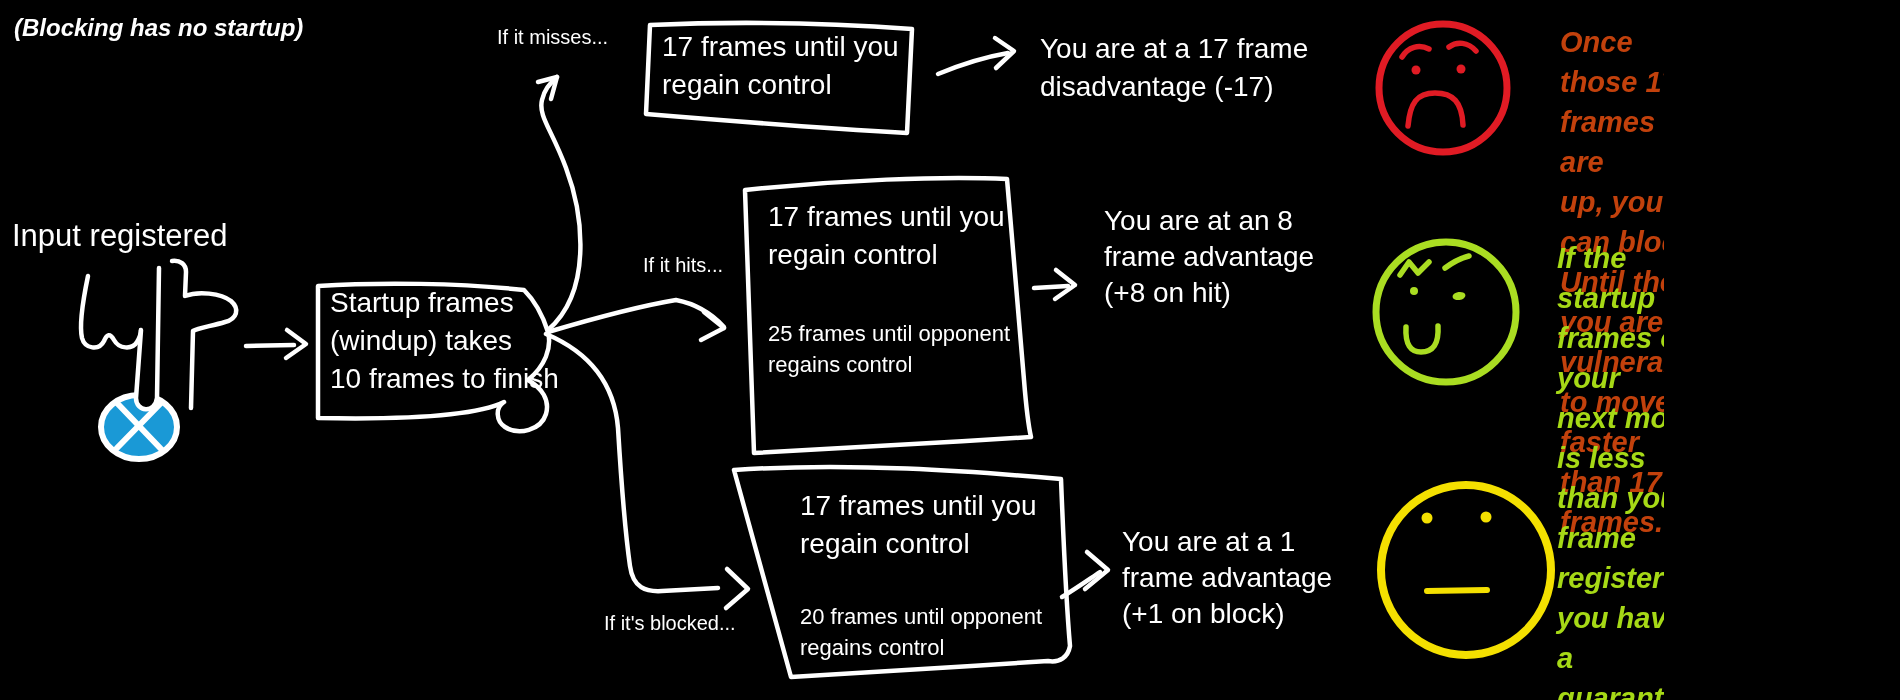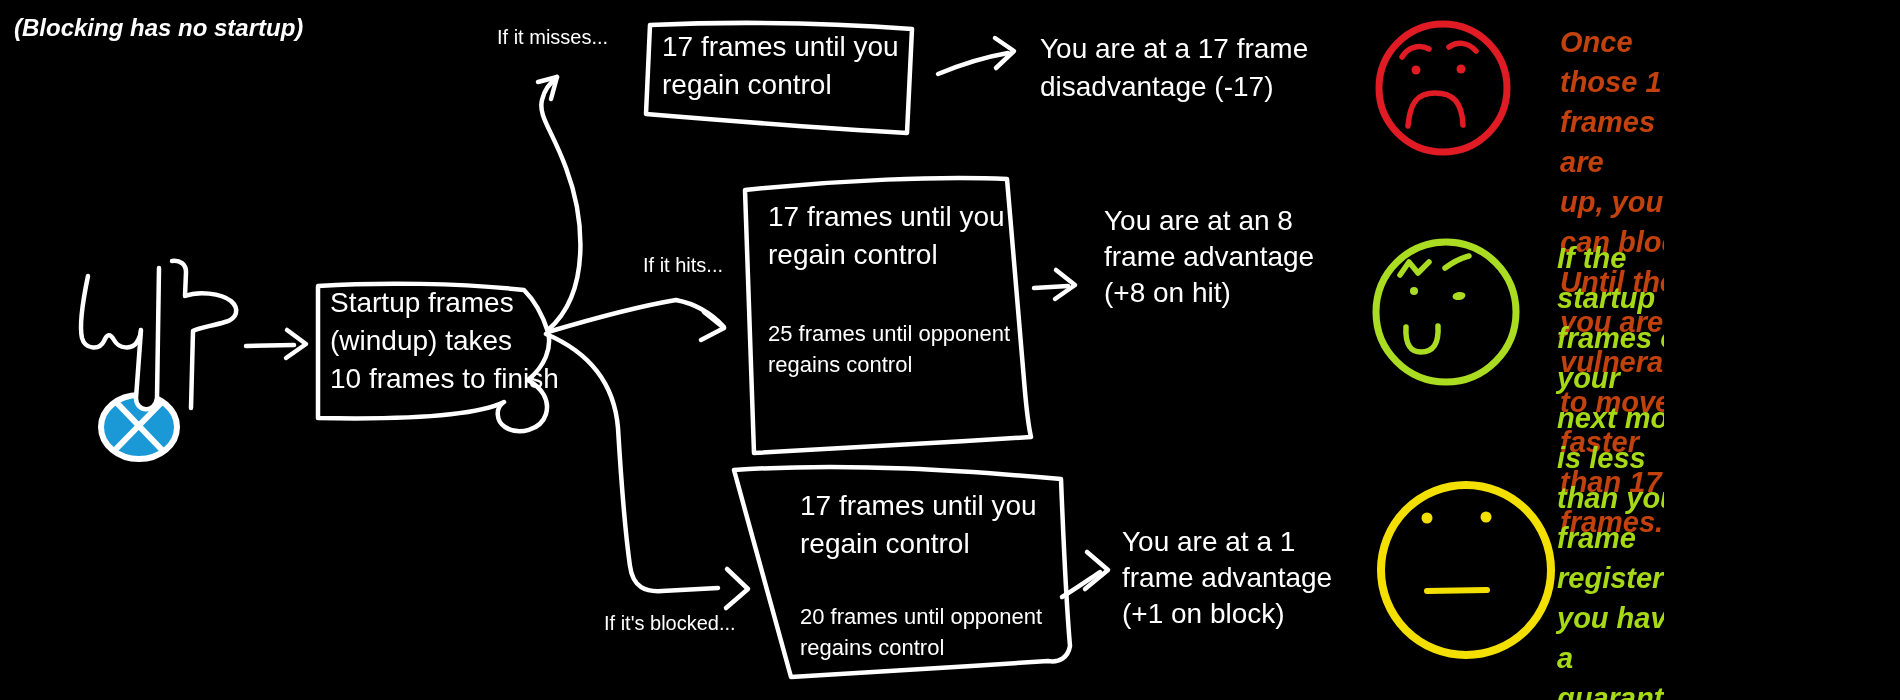--- a/index.html
+++ b/index.html
@@ -107,20 +107,21 @@
     <g fill="none" stroke="#f4e000" stroke-width="6" stroke-linecap="round">
       <circle cx="1466" cy="570" r="85" stroke-width="8"></circle>
       <circle cx="1427" cy="518" r="5.5" fill="#f4e000" stroke="none"></circle>
       <circle cx="1486" cy="517" r="5.5" fill="#f4e000" stroke="none"></circle>
       <path d="M 1427 591 L 1487 590"></path>
     </g>
   </svg>
 
   <div class="txt ital" style="left:14px;top:12px;font-size:24px;">(Blocking has no startup)</div>
 
+  <div class="txt big" style="left:12px;top:216px;">Input registered</div>
 
   <div class="txt box" style="left:330px;top:284px;">Startup frames
 (windup) takes
 10 frames to finish</div>
 
   <div class="txt lbl" style="left:497px;top:24px;">If it misses...</div>
   <div class="txt box" style="left:662px;top:28px;">17 frames until you
 regain control</div>
   <div class="txt box" style="left:1040px;top:30px;">You are at a 17 frame
 disadvantage (-17)</div>

